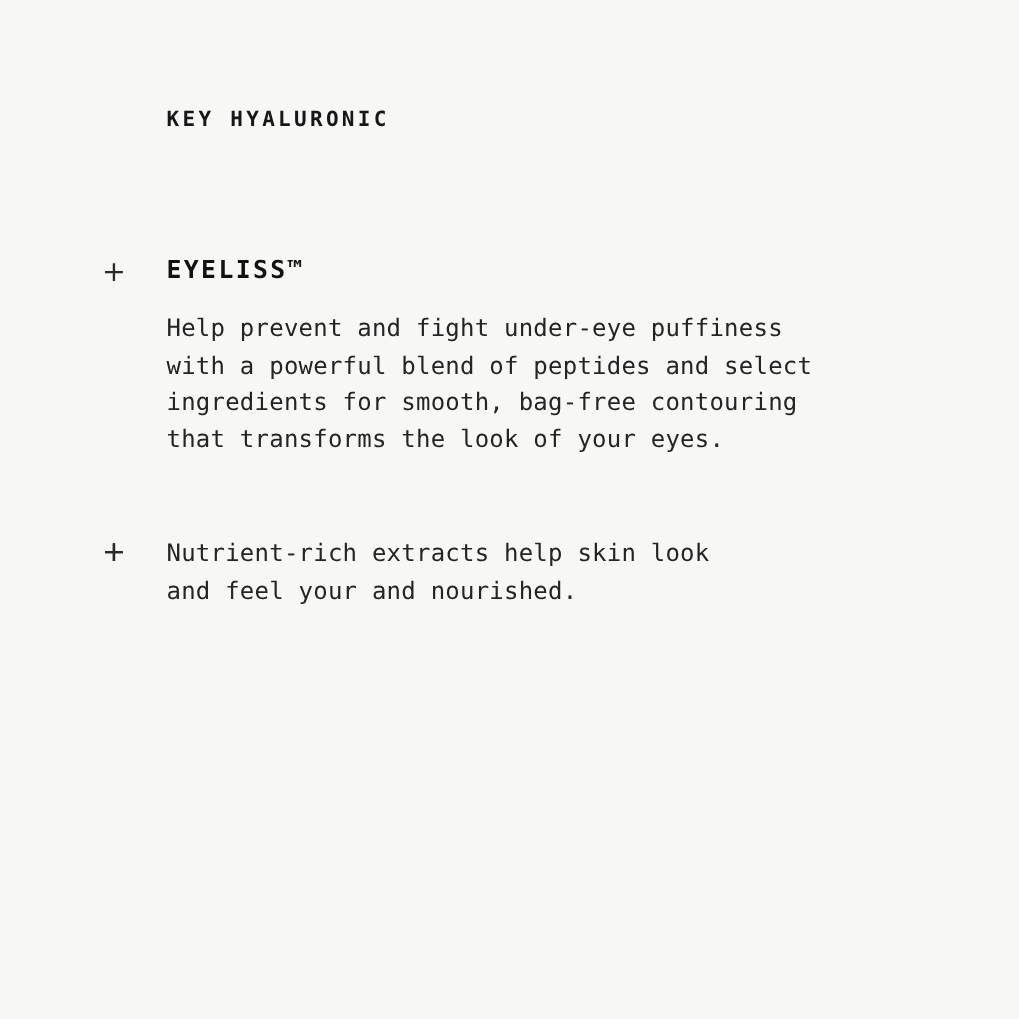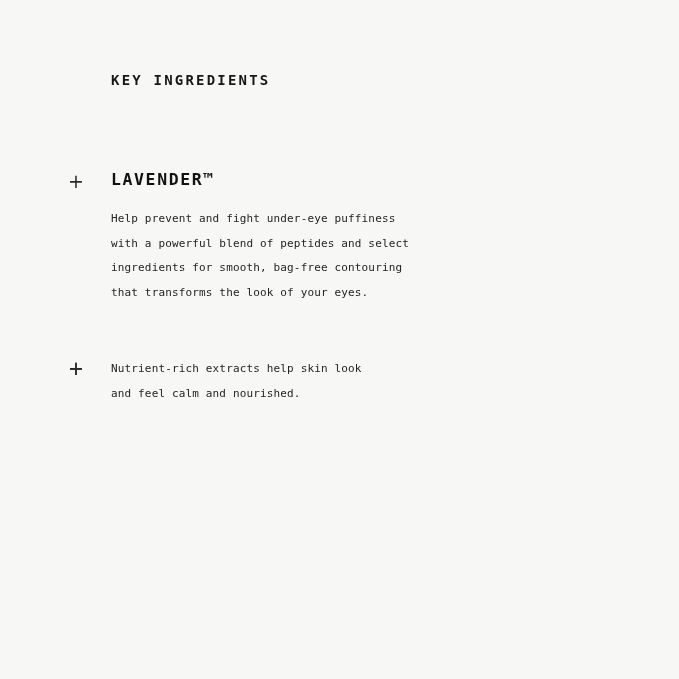--- a/index.html
+++ b/index.html
@@ -60,51 +60,51 @@
     font-size: 16.5px;
     font-weight: bold;
     letter-spacing: 1.6px;
     color: #121212;
     line-height: 20px;
     white-space: nowrap;
   }
   .ing-desc {
     margin-top: 17px;
     font-family: "DejaVu Sans Mono", monospace;
-    font-size: 11px;
+    font-size: 16px;
     line-height: 24.5px;
     letter-spacing: 0.15px;
     color: #242424;
     white-space: pre-line;
   }
   .ing-gap-1 { margin-bottom: 52px; }
   .ing-gap-2 { margin-bottom: 48px; }
 </style>
 </head>
 <body>
 
 <div class="page">
 
-  <div class="section-title">KEY INGREDIENTS</div>
+  <div class="section-title">KEY HYALURONIC</div>
 
   <div class="ingredients">
 
     <div class="ingredient ing-gap-1">
       <span class="plus">+</span>
-      <div class="ing-name">LAVENDER™</div>
+      <div class="ing-name">EYELISS™</div>
       <div class="ing-desc">Help prevent and fight under-eye puffiness
 with a powerful blend of peptides and select
 ingredients for smooth, bag-free contouring
 that transforms the look of your eyes.</div>
     </div>
 
     <div class="ingredient ing-gap-2">
       <span class="plus">+</span>
     </div>
 
     <div class="ingredient">
       <span class="plus">+</span>
       <div class="ing-desc">Nutrient-rich extracts help skin look
-and feel calm and nourished.</div>
+and feel your and nourished.</div>
     </div>
 
   </div>
 </div>
 
 </body></html>

